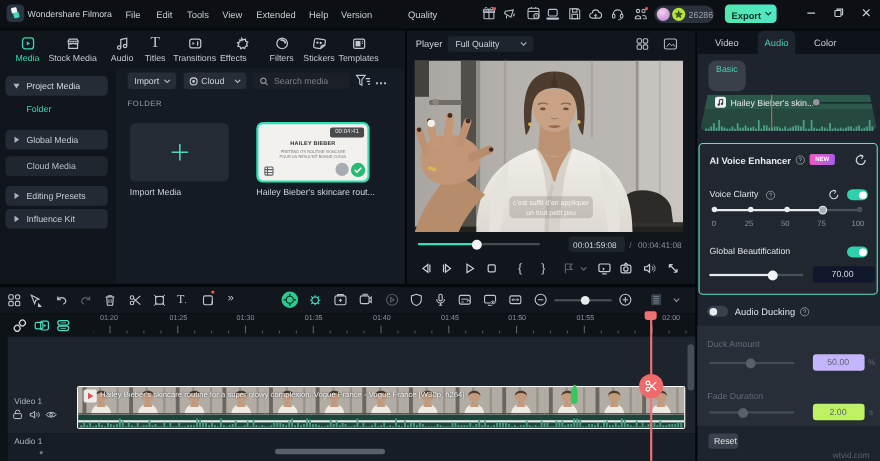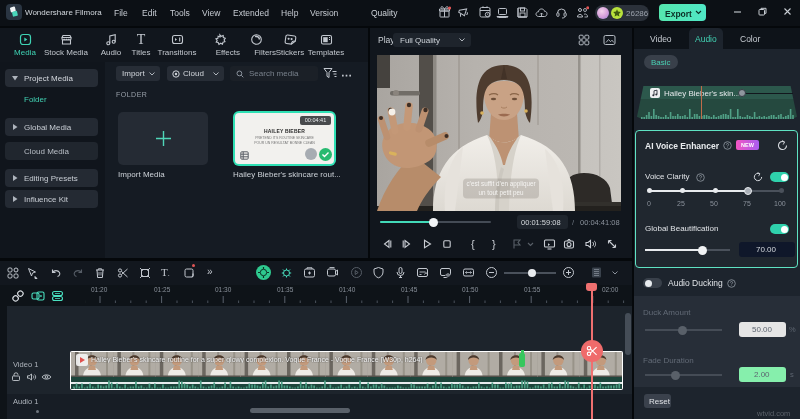--- a/index.html
+++ b/index.html
@@ -136,28 +136,28 @@
       <rect x="1.5" y="2.5" width="10" height="8" rx="2"></rect>
       <path d="M4 5l2 1.5L4 8z" fill="#c3c8cf" stroke="none"></path>
       <path d="M8.7 4.5v4"></path>
     </svg>
  <div style="text-align:center;font-size:8px;color:#c3c8cf;margin-top:2px;width:60px;margin-left:-19px">Transitions</div>
 </div>
 <div class="abs" style="left:209px;top:33px;width:22px">
  <svg style="margin:0 auto" width="13" height="13" viewBox="0 0 13 13" fill="none" stroke="#c3c8cf" stroke-width="1.1">
       <path d="M6.5 1.8l1.2 1.6 2-.4-.1 2 1.8.9-1.4 1.5.6 1.9-2 .2-.8 1.9-1.6-1.2-1.9.9-.5-2-1.9-.6 1.2-1.6-1-1.8 2-.2.5-2 1.8 1Z" transform="rotate(-8 6.5 6.5)"></path>
     </svg>
- <div style="text-align:right;font-size:8px;color:#c3c8cf;margin-top:2px;width:40px;margin-left:-9px">Effects</div>
+ <div style="text-align:left;font-size:8px;color:#c3c8cf;margin-top:2px;width:40px;margin-left:-9px">Effects</div>
 </div>
 <div class="abs" style="left:245px;top:33px;width:22px">
  <svg style="margin:0 auto" width="13" height="13" viewBox="0 0 13 13" fill="none" stroke="#c3c8cf" stroke-width="1.1">
       <circle cx="6.5" cy="6.5" r="4.8"></circle>
       <path d="M5 3.6c2-.8 4.5.7 4.4 2.9" stroke-width="1.6"></path>
     </svg>
- <div style="text-align:right;font-size:8px;color:#c3c8cf;margin-top:2px;width:40px;margin-left:-9px">Filters</div>
+ <div style="text-align:center;font-size:8px;color:#c3c8cf;margin-top:2px;width:40px;margin-left:-9px">Filters</div>
 </div>
 <div class="abs" style="left:279px;top:33px;width:22px">
  <svg style="margin:0 auto" width="13" height="13" viewBox="0 0 13 13" fill="none" stroke="#c3c8cf" stroke-width="1.1">
       <path d="M3 2.5h7a1.5 1.5 0 0 1 1.5 1.5v3.5L8 11H3A1.5 1.5 0 0 1 1.5 9.5V4A1.5 1.5 0 0 1 3 2.5Z" transform="rotate(8 6.5 6.5)"></path>
       <path d="M11.5 7.5C9 7.2 8 8.5 8 11" transform="rotate(8 6.5 6.5)"></path>
       <circle cx="4.6" cy="5.8" r="0.5" fill="#c3c8cf"></circle>
       <circle cx="7.6" cy="6.1" r="0.5" fill="#c3c8cf"></circle>
     </svg>
  <div style="text-align:center;font-size:8px;color:#c3c8cf;margin-top:2px;width:44px;margin-left:-11px">Stickers</div>
 </div>
@@ -251,21 +251,21 @@
   <div style="position:absolute;right:2px;bottom:3px;width:13px;height:13px;border-radius:7px;background:#27ba70;">
     <svg width="13" height="13" viewBox="0 0 13 13">
         <path d="M3.5 6.5l2 2 4-4" stroke="#fff" stroke-width="1.4" fill="none"></path>
       </svg>
   </div>
 </div>
 <div class="abs" style="left:233px;top:170px;font-size:8px;color:#ccd1d7;">Hailey Bieber's skincare rout...</div>
 
 <div class="abs" style="left:370px;top:28px;width:262px;height:230px;background:#11161d;"></div>
 <div class="abs" style="left:378px;top:35px;font-size:8.5px;color:#ccd1d7;">Player</div>
-<div class="abs" style="left:393px;top:33px;width:62px;height:14px;border-radius:3px;background:#1e242c;padding-left:16px;">
+<div class="abs" style="left:407px;top:33px;width:62px;height:14px;border-radius:3px;background:#1e242c;padding-left:16px;">
   <span style="position:absolute;left:7px;top:2.5px;font-size:8px;color:#cfd4da;">Full Quality</span>
   <svg style="position:absolute;right:6px;top:5px" width="6" height="4" viewBox="0 0 6 4">
       <path d="M0.5 0.5l2.5 2.5L5.5 0.5" stroke="#aeb4bb" fill="none"></path>
     </svg>
 </div>
 <svg class="abs" style="left:578px;top:34px" width="12" height="12" viewBox="0 0 12 12" fill="none" stroke="#b6bcc4" stroke-width="1">
     <rect x="1.2" y="1.2" width="4" height="4" rx="1"></rect>
     <rect x="6.8" y="1.2" width="4" height="4" rx="1"></rect>
     <rect x="1.2" y="6.8" width="4" height="4" rx="1"></rect>
     <rect x="6.8" y="6.8" width="4" height="4" rx="1"></rect>
@@ -402,21 +402,21 @@
 <svg class="abs" style="left:606px;top:238px" width="12" height="12" viewBox="0 0 12 12" fill="none" stroke="#c9cdd3" stroke-width="1.1">
     <path d="M2.5 2.5L9.5 9.5M9.5 9.5v-3M9.5 9.5h-3M2.5 2.5v3M2.5 2.5h3"></path>
   </svg>
 
 <div class="abs" style="left:634px;top:28px;width:166px;height:391px;background:#1d242d;"></div>
 <div class="abs" style="left:634px;top:28px;width:166px;height:21px;background:#0e1319;"></div>
 <div class="abs" style="left:689px;top:28px;width:34px;height:21px;background:#1d242d;border-radius:5px 5px 0 0;"></div>
 <div class="abs" style="left:650px;top:34px;font-size:8.5px;color:#c8cdd3;">Video</div>
 <div class="abs" style="left:695px;top:34px;font-size:8.5px;color:#41d1b2;">Audio</div>
 <div class="abs" style="left:740px;top:34px;font-size:8.5px;color:#c8cdd3;">Color</div>
-<div class="abs" style="left:644px;top:55px;width:34px;height:14px;border-radius:7px;background:#39404a;">
+<div class="abs" style="left:644px;top:55px;width:34px;height:28px;border-radius:7px;background:#39404a;">
   <span style="position:absolute;left:7px;top:2.5px;font-size:8px;color:#49d0b3;">Basic</span>
 </div>
 
 <div class="abs" style="left:637px;top:86px;width:160px;height:33px;clip-path:polygon(4% 0,96% 0,100% 93%,97% 100%,3% 100%,0 93%);background:linear-gradient(180deg,#2c584c 0,#2c584c 40%,#25493f 40%,#25493f 100%);"></div>
 <svg class="abs" style="left:637px;top:86px" width="160" height="33" viewBox="0 0 160 33">
     <g fill="#50a086">
       <rect x="4" y="31" width="1.6" height="2"></rect>
       <rect x="6.4" y="31" width="1.6" height="2"></rect>
       <rect x="8.8" y="29" width="1.6" height="4"></rect>
       <rect x="11.200000000000001" y="26" width="1.6" height="7"></rect>
@@ -546,28 +546,28 @@
   </div>
 <div class="abs" style="left:668px;top:278px;font-size:8.5px;color:#dfe2e6;">Audio Ducking</div>
 <svg class="abs" style="left:727px;top:279px" width="9" height="9" viewBox="0 0 9 9" fill="none" stroke="#878e97" stroke-width="0.9">
     <circle cx="4.5" cy="4.5" r="3.8"></circle>
     <path d="M3.4 3.6c0-1.5 2.2-1.5 2.2 0 0 0.9-1.1 0.8-1.1 1.8M4.5 6.6v0.4"></path>
   </svg>
 <div class="abs" style="left:634px;top:296px;width:166px;height:91px;background:#272e38;"></div>
 <div class="abs" style="left:643px;top:308px;font-size:8px;color:#626a76;">Duck Amount</div>
 <div class="abs" style="left:645px;top:329px;width:77px;height:2px;background:#454c56;"></div>
 <div class="abs" style="left:678px;top:325.5px;width:9px;height:9px;border-radius:5px;background:#596069;"></div>
-<div class="abs" style="left:739px;top:322px;width:47px;height:15px;border-radius:3px;background:#e5e5e5;">
+<div class="abs" style="left:739px;top:322px;width:47px;height:15px;border-radius:3px;background:#c4b5fd;">
   <span style="position:absolute;left:13px;top:3px;font-size:8px;color:#5d6570;">50.00</span>
 </div>
 <div class="abs" style="left:789px;top:325px;font-size:7.5px;color:#5d6570;">%</div>
 <div class="abs" style="left:643px;top:356px;font-size:8px;color:#626a76;">Fade Duration</div>
 <div class="abs" style="left:645px;top:374px;width:77px;height:2px;background:#454c56;"></div>
 <div class="abs" style="left:671px;top:370.5px;width:9px;height:9px;border-radius:5px;background:#596069;"></div>
-<div class="abs" style="left:739px;top:367px;width:47px;height:15px;border-radius:3px;background:#86efac;">
+<div class="abs" style="left:739px;top:367px;width:47px;height:15px;border-radius:3px;background:#bef264;">
   <span style="position:absolute;left:15px;top:3px;font-size:8px;color:#5d6570;">2.00</span>
 </div>
 <div class="abs" style="left:790px;top:370px;font-size:7.5px;color:#5d6570;">s</div>
 <div class="abs" style="left:644px;top:394px;width:27px;height:14px;border-radius:3px;background:#3a414c;">
   <span style="position:absolute;left:5px;top:2.5px;font-size:8px;color:#dfe2e6;">Reset</span>
 </div>
 <div class="abs" style="left:757px;top:409px;font-size:7.5px;color:#757b83;opacity:0.7;">wtvid.com</div>
 
 <div class="abs" style="left:0;top:261px;width:632px;height:24px;background:#12171e;"></div>
 <svg class="abs" style="left:7px;top:267px" width="12" height="12" viewBox="0 0 12 12" fill="none" stroke="#c3c8cf" stroke-width="1">

